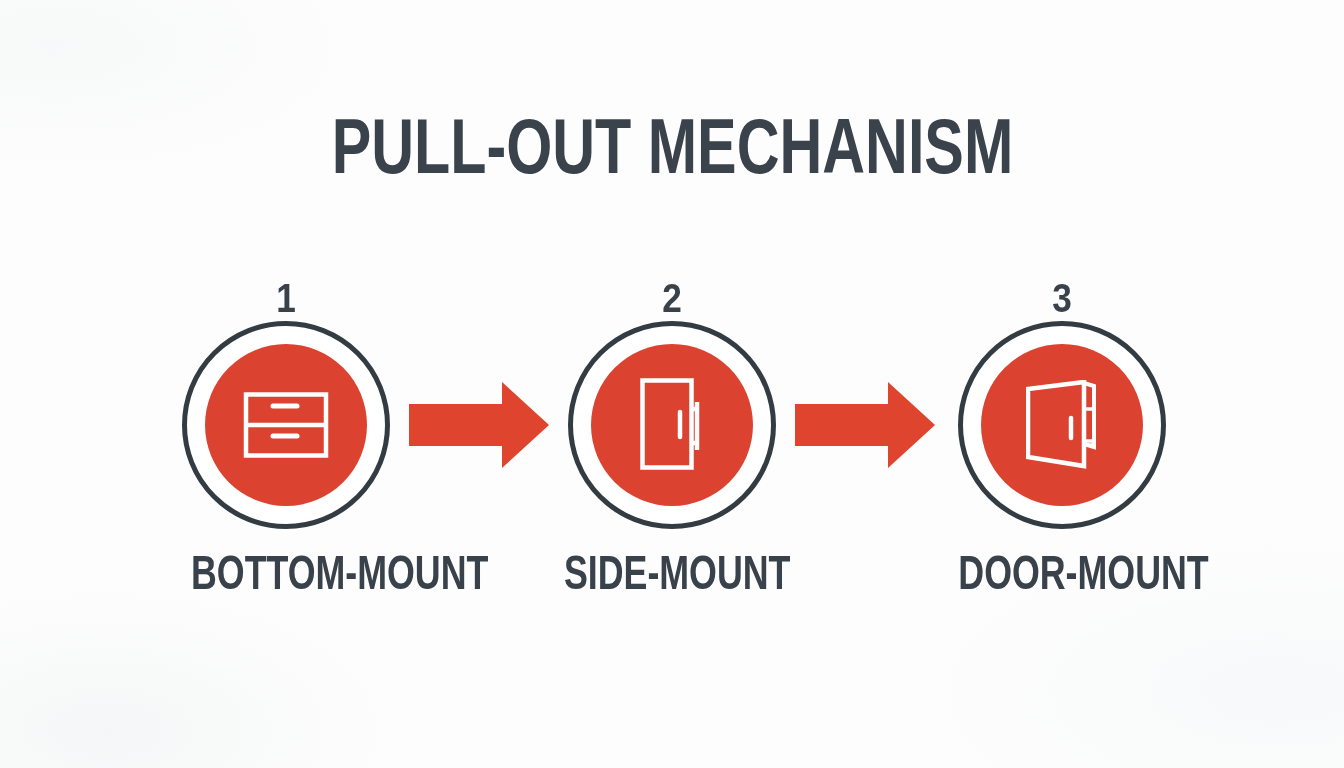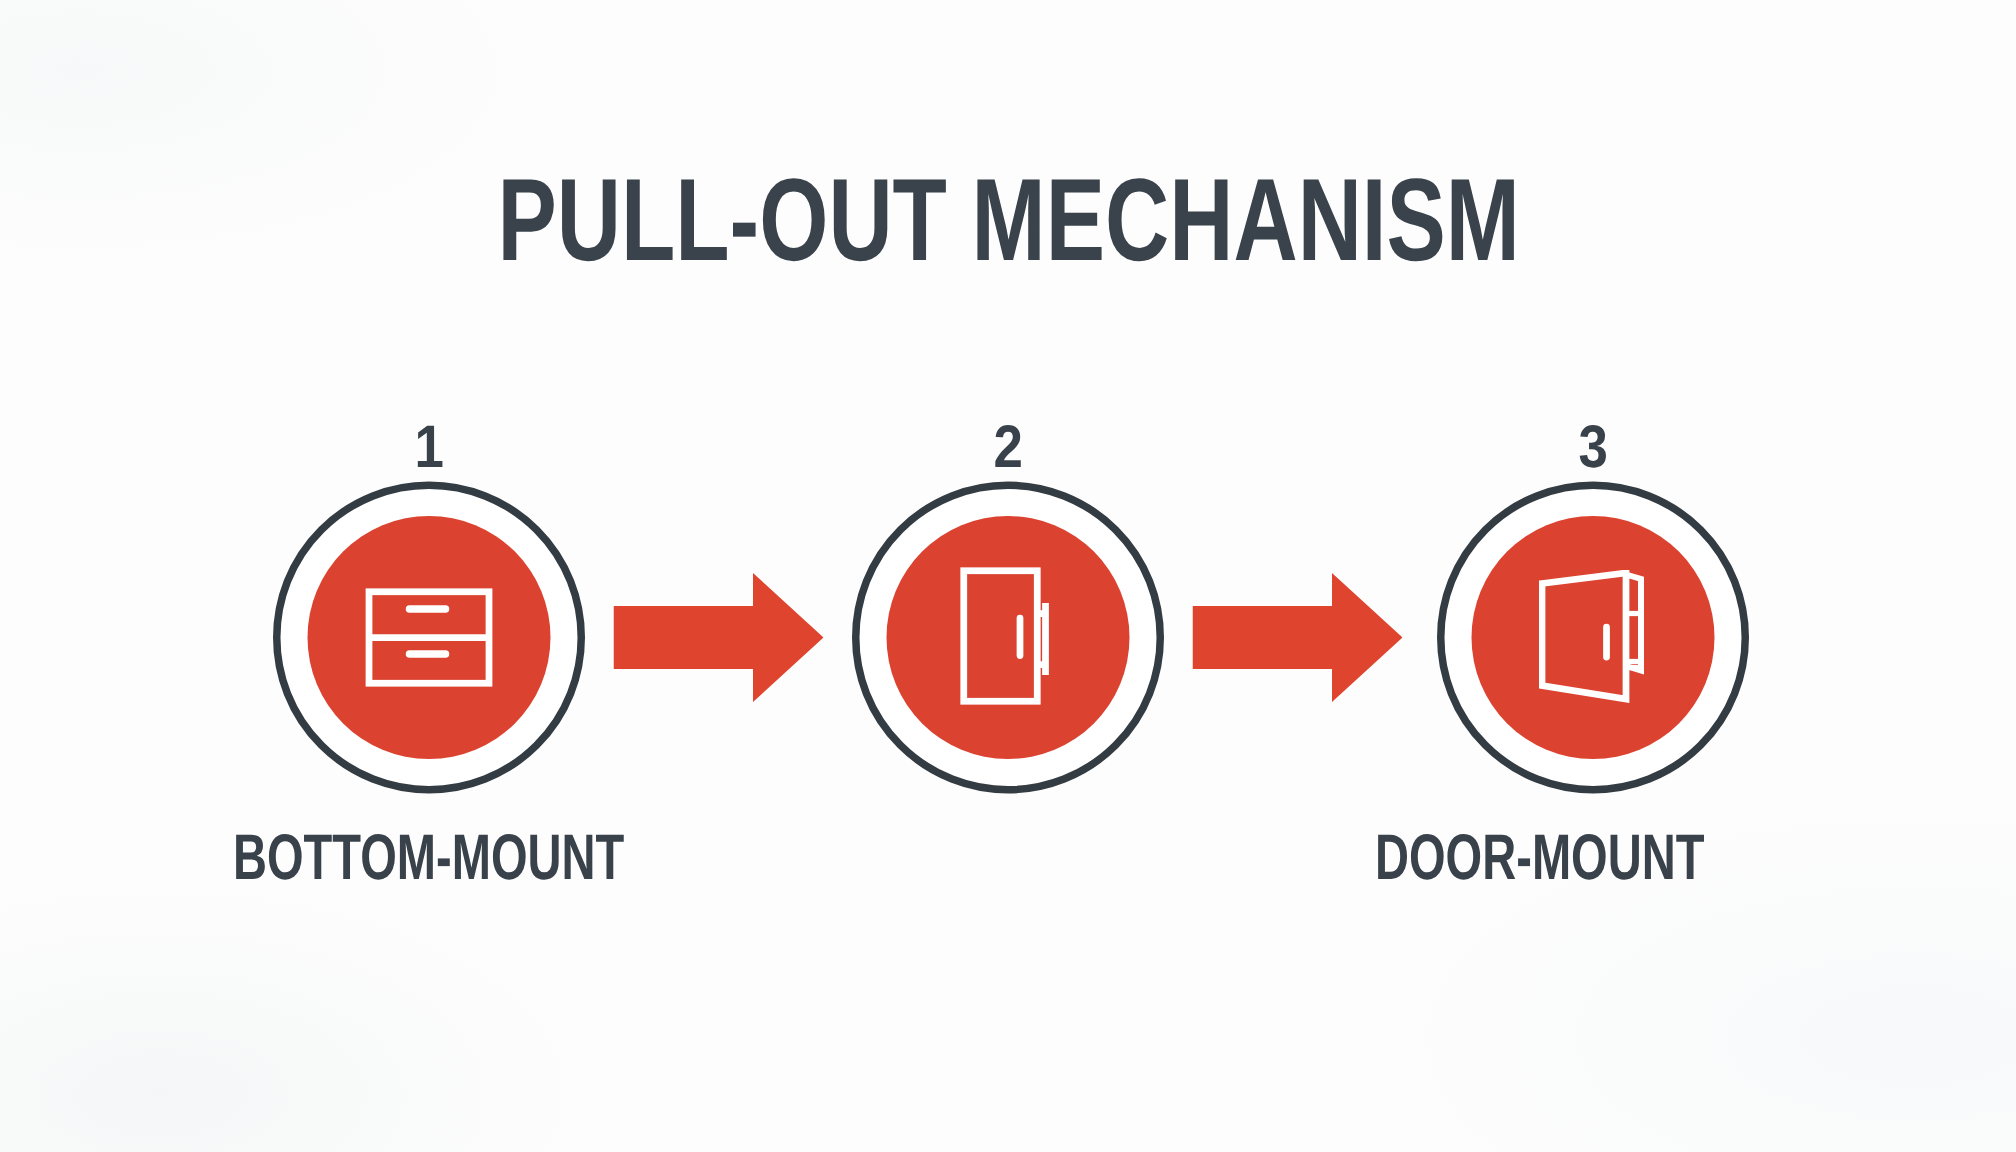--- a/index.html
+++ b/index.html
@@ -38,32 +38,32 @@
     display:flex;align-items:center;justify-content:center;
     background:#FFFFFF;
   }
   .red-circle{
     width:162px;height:162px;border-radius:50%;
     background:#DB4330;
     display:flex;align-items:center;justify-content:center;
   }
   .step-label{
     position:absolute;top:550px;width:300px;
-    display:flex;justify-content:center;
-    font-size:43px;line-height:44px;font-weight:bold;color:#39424A;
+    display:flex;
+    font-size:49px;line-height:44px;font-weight:bold;color:#39424A;
   }
   .step-label .lbl-inner{
     display:inline-block;transform:scaleX(0.73);transform-origin:center;
     white-space:nowrap;
   }
   .arrow{position:absolute;top:382px;width:140px;height:86px;}
   
   .numpos-1{left:136px}.numpos-2{left:522px}.numpos-3{left:912px}
   .ringpos-1{left:182px}.ringpos-2{left:568px}.ringpos-3{left:958px}
-  .lblpos-1{left:136px}.lblpos-2{left:522px}.lblpos-3{left:876px}
+  .lblpos-1{left:136px}.lblpos-2{left:522px}.lblpos-3{left:912px}
   .arrowpos-1{left:409px}.arrowpos-2{left:795px}
   svg{display:block;}
 </style>
 </head>
 <body>
 
 <div class="canvas">
 
   <div class="title">
     <div class="title-line">
@@ -127,17 +127,20 @@
           <path d="M2,9 L58,2 L58,86 L2,77 Z" stroke-width="4.5"></path>
           <line x1="45" y1="38" x2="45" y2="58" stroke-width="4.5" stroke-linecap="round"></line>
         </g>
       </svg>
     </div>
   </div>
 
   <div class="step-label lblpos-1">
     <span class="lbl-inner">BOTTOM-MOUNT</span>
   </div>
+  <div class="step-label lblpos-2">
+    <span class="lbl-inner">SIDE-MOUNT</span>
+  </div>
   <div class="step-label lblpos-3">
     <span class="lbl-inner">DOOR-MOUNT</span>
   </div>
 
 </div>
 
 </body></html>

